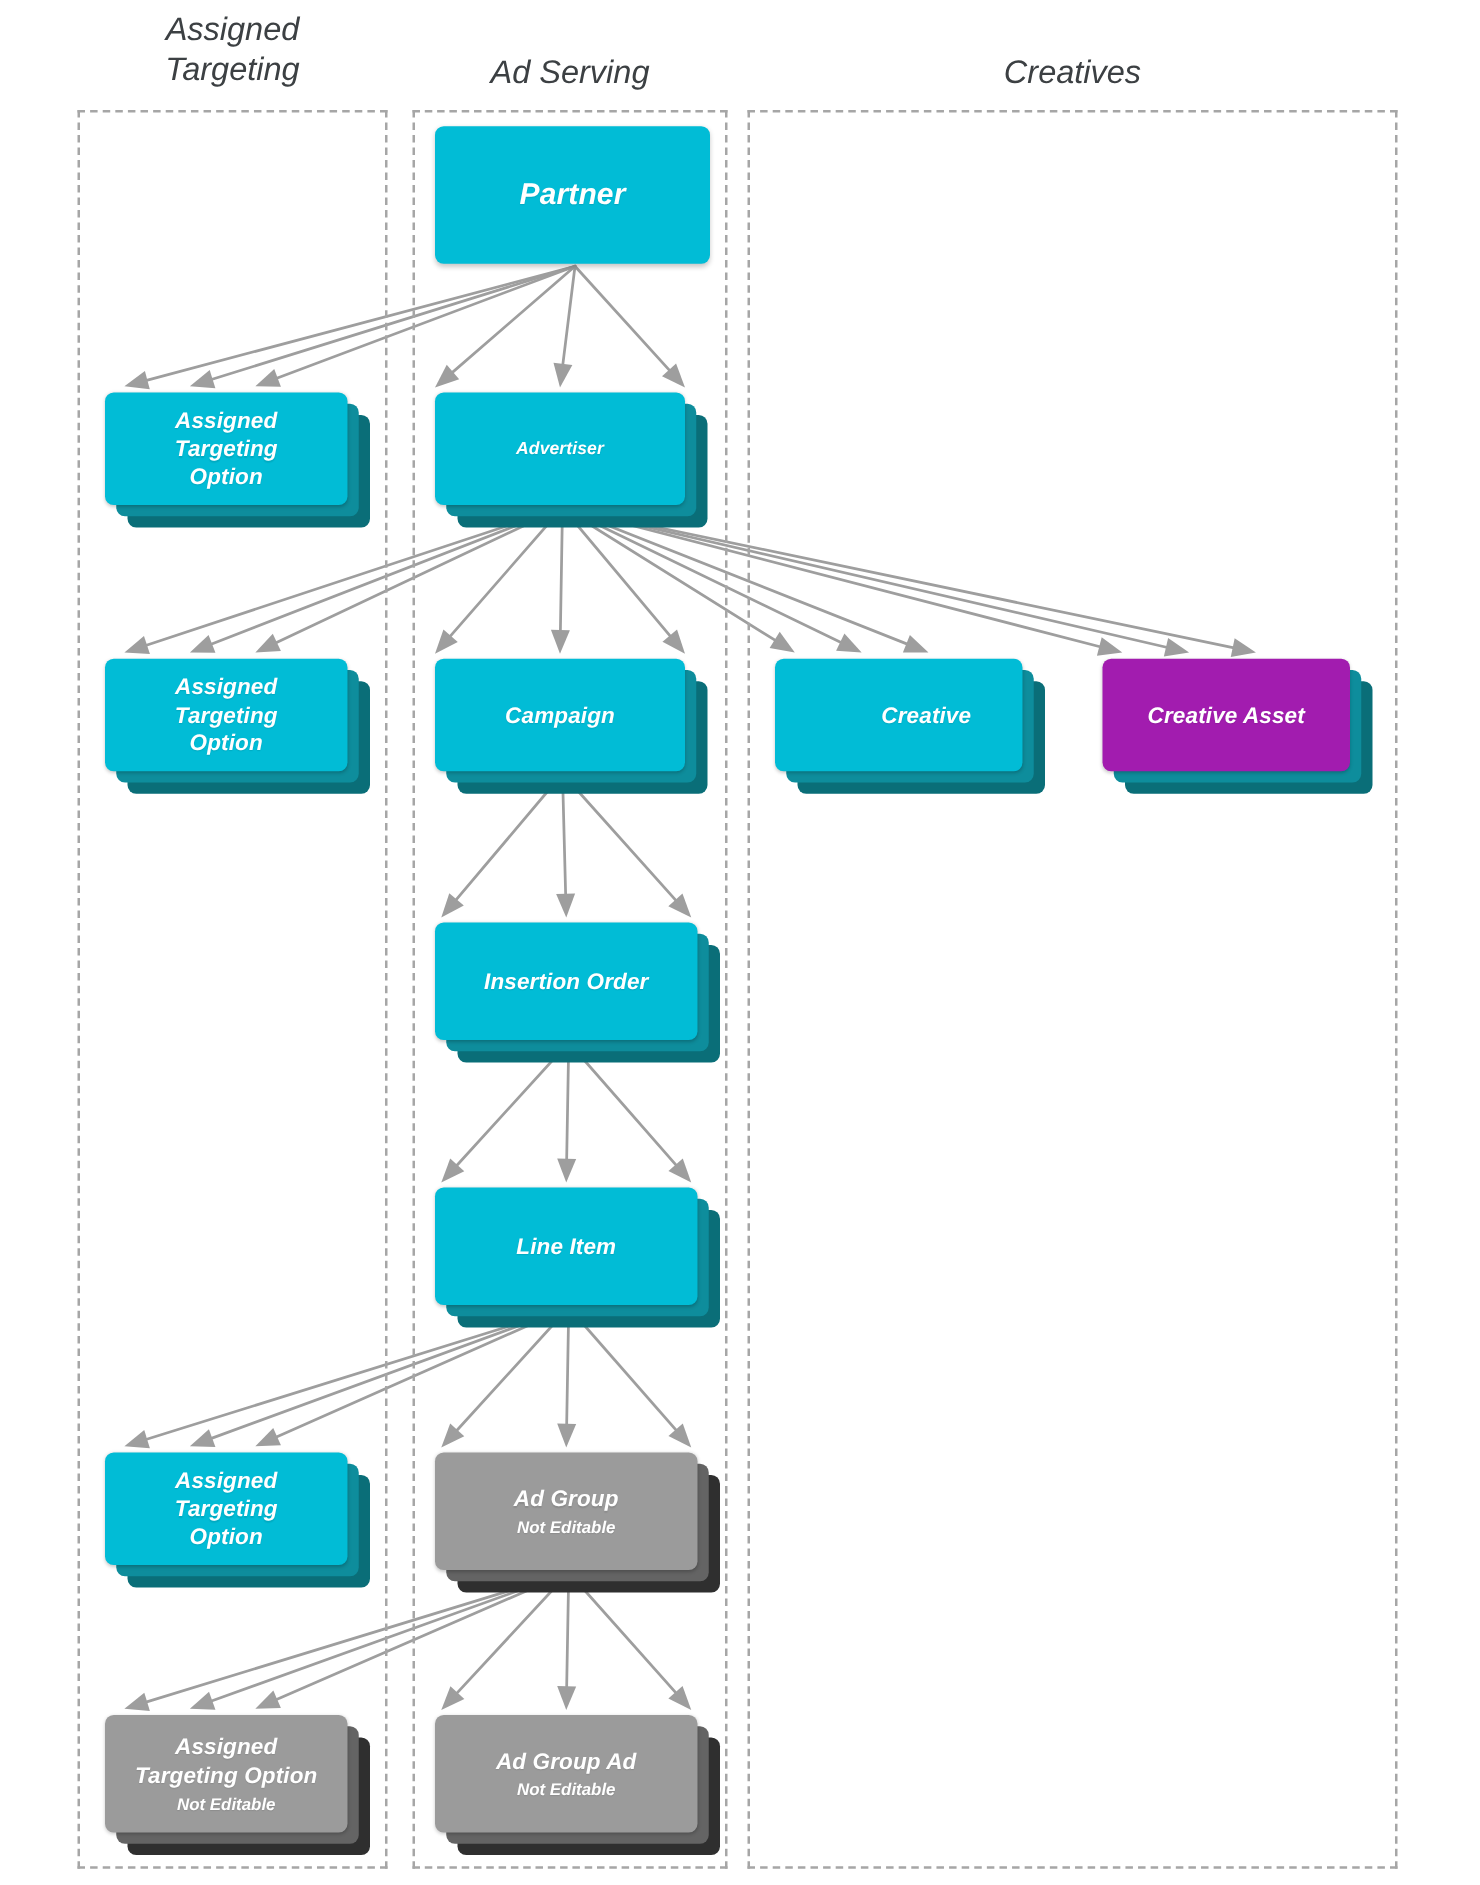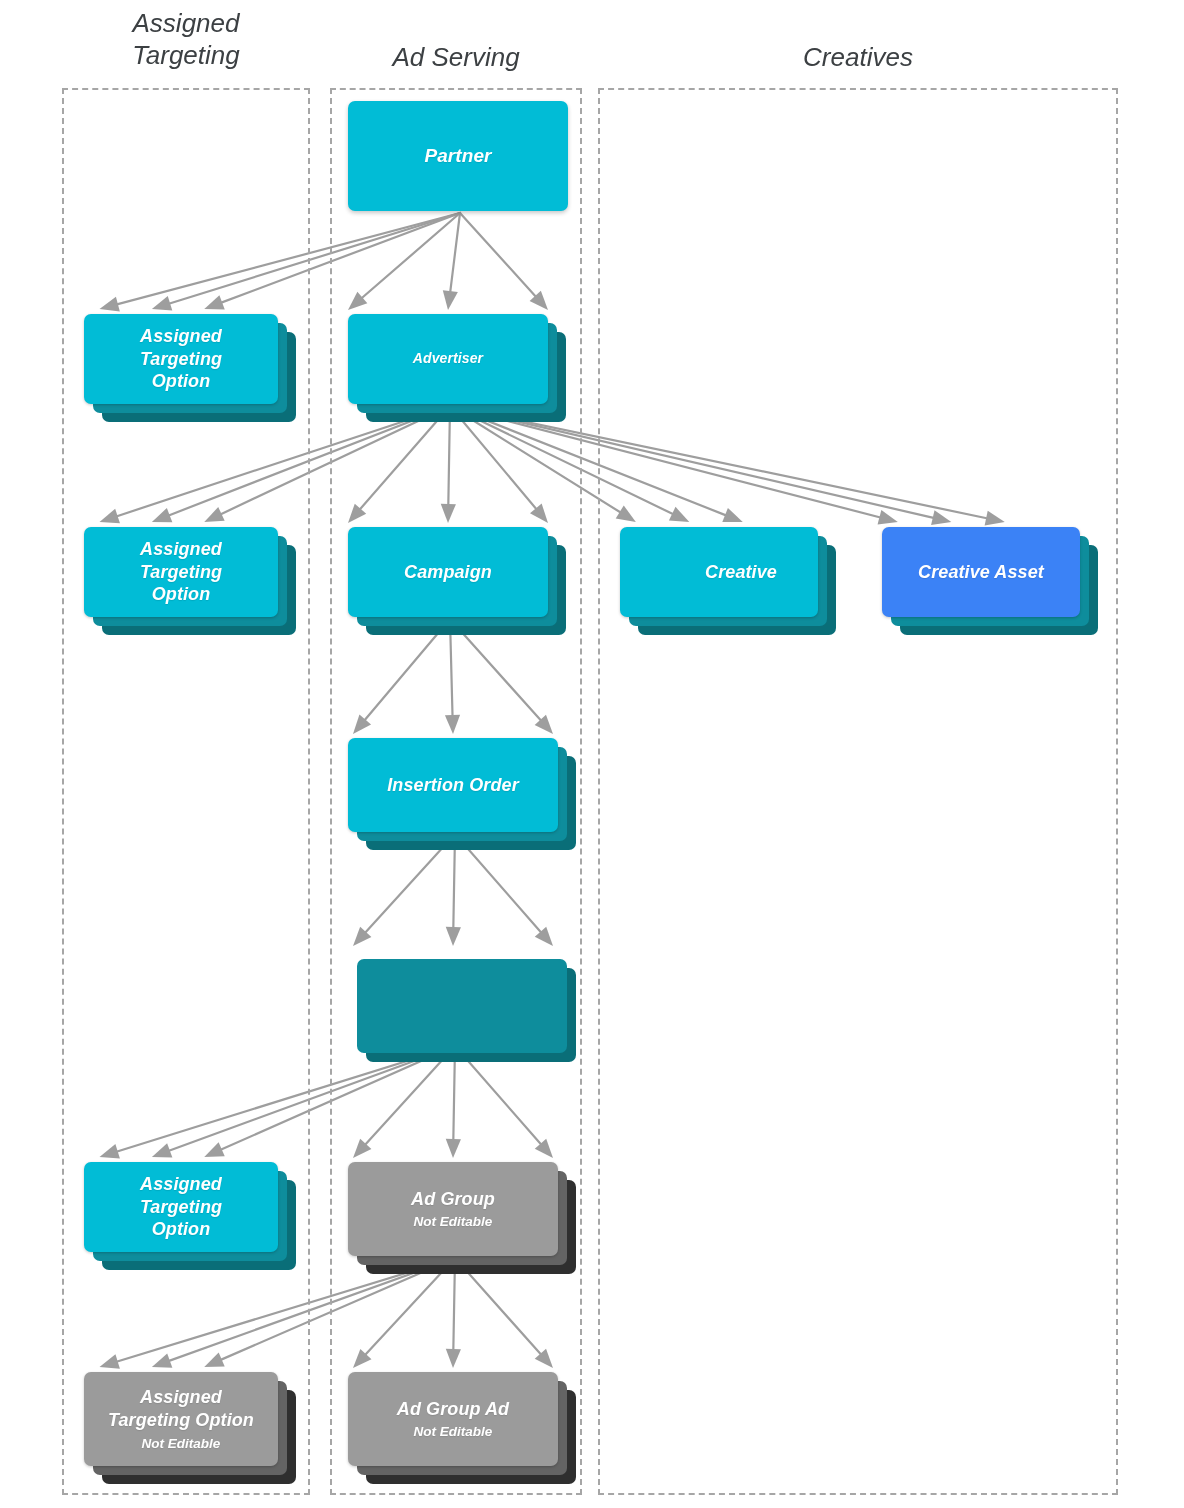--- a/index.html
+++ b/index.html
@@ -163,21 +163,21 @@
       <div class="col-header" style="left: 598px; top: 42px; width: 520px; color: rgb(60, 64, 67);">Creatives</div>
     </div>
   <div id="lanes">
       <div class="lane" style="left: 62px; top: 88px; width: 248px; height: 1407px; border-color: rgb(166, 166, 166);"></div>
       <div class="lane" style="left: 330px; top: 88px; width: 252px; height: 1407px; border-color: rgb(166, 166, 166);"></div>
       <div class="lane" style="left: 598px; top: 88px; width: 520px; height: 1407px; border-color: rgb(166, 166, 166);"></div>
     </div>
   <div id="nodes">
       <div class="node single" style="left: 348px; top: 101px; width: 220px; height: 110px;">
         <div class="card front" style="left: 0px; top: 0px; width: 220px; height: 110px; background: rgb(1, 188, 214);">
-          <div class="node-title" style="font-size: 19px; color: rgb(255, 255, 255);">Partner</div>
+          <div class="node-title" style="font-size: 24px; color: rgb(255, 255, 255);">Partner</div>
         </div>
       </div>
       <div class="node" style="left: 84px; top: 314px; width: 212px; height: 108px;">
         <div class="card back2" style="left: 18px; top: 18px; width: 194px; height: 90px; background: rgb(10, 110, 120);"></div>
         <div class="card back1" style="left: 9px; top: 9px; width: 194px; height: 90px; background: rgb(14, 141, 156);"></div>
         <div class="card front" style="left: 0px; top: 0px; width: 194px; height: 90px; background: rgb(1, 188, 214);">
           <div class="node-title" style="font-size: 18px; color: rgb(255, 255, 255);">Assigned
 Targeting
 Option</div>
         </div>
@@ -208,34 +208,37 @@
       <div class="node" style="left: 620px; top: 527px; width: 216px; height: 108px;">
         <div class="card back2" style="left: 18px; top: 18px; width: 198px; height: 90px; background: rgb(10, 110, 120);"></div>
         <div class="card back1" style="left: 9px; top: 9px; width: 198px; height: 90px; background: rgb(14, 141, 156);"></div>
         <div class="card front" style="left: 0px; top: 0px; width: 198px; height: 90px; background: rgb(1, 188, 214); padding-left: 44px;">
           <div class="node-title" style="font-size: 18px; color: rgb(255, 255, 255);">Creative</div>
         </div>
       </div>
       <div class="node" style="left: 882px; top: 527px; width: 216px; height: 108px;">
         <div class="card back2" style="left: 18px; top: 18px; width: 198px; height: 90px; background: rgb(10, 110, 120);"></div>
         <div class="card back1" style="left: 9px; top: 9px; width: 198px; height: 90px; background: rgb(14, 141, 156);"></div>
-        <div class="card front" style="left: 0px; top: 0px; width: 198px; height: 90px; background: #3b82f6;">
+        <div class="card front" style="left: 0px; top: 0px; width: 198px; height: 90px; background: #a21caf;">
           <div class="node-title" style="font-size: 18px; color: rgb(255, 255, 255);">Creative Asset</div>
         </div>
       </div>
       <div class="node" style="left: 348px; top: 738px; width: 228px; height: 112px;">
         <div class="card back2" style="left: 18px; top: 18px; width: 210px; height: 94px; background: rgb(10, 110, 120);"></div>
         <div class="card back1" style="left: 9px; top: 9px; width: 210px; height: 94px; background: rgb(14, 141, 156);"></div>
         <div class="card front" style="left: 0px; top: 0px; width: 210px; height: 94px; background: rgb(1, 188, 214);">
           <div class="node-title" style="font-size: 18px; color: rgb(255, 255, 255);">Insertion Order</div>
         </div>
       </div>
       <div class="node" style="left: 348px; top: 950px; width: 228px; height: 112px;">
         <div class="card back2" style="left: 18px; top: 18px; width: 210px; height: 94px; background: rgb(10, 110, 120);"></div>
         <div class="card back1" style="left: 9px; top: 9px; width: 210px; height: 94px; background: rgb(14, 141, 156);"></div>
+        <div class="card front" style="left: 0px; top: 0px; width: 210px; height: 94px; background: rgb(1, 188, 214);">
+          <div class="node-title" style="font-size: 18px; color: rgb(255, 255, 255);">Line Item</div>
+        </div>
       </div>
       <div class="node" style="left: 84px; top: 1162px; width: 212px; height: 108px;">
         <div class="card back2" style="left: 18px; top: 18px; width: 194px; height: 90px; background: rgb(10, 110, 120);"></div>
         <div class="card back1" style="left: 9px; top: 9px; width: 194px; height: 90px; background: rgb(14, 141, 156);"></div>
         <div class="card front" style="left: 0px; top: 0px; width: 194px; height: 90px; background: rgb(1, 188, 214);">
           <div class="node-title" style="font-size: 18px; color: rgb(255, 255, 255);">Assigned
 Targeting
 Option</div>
         </div>
       </div>

